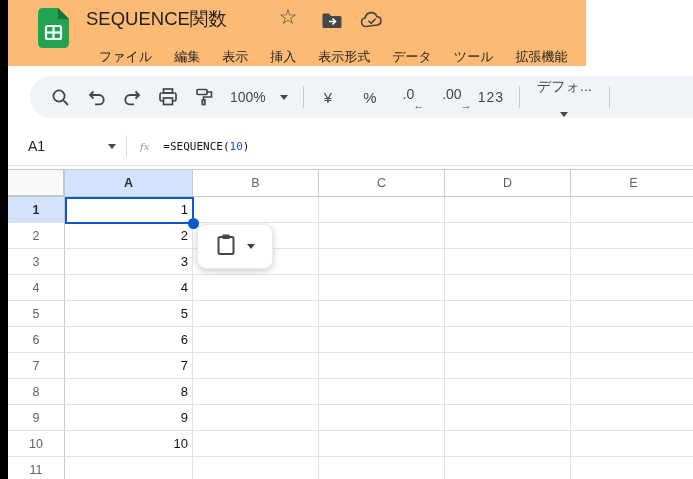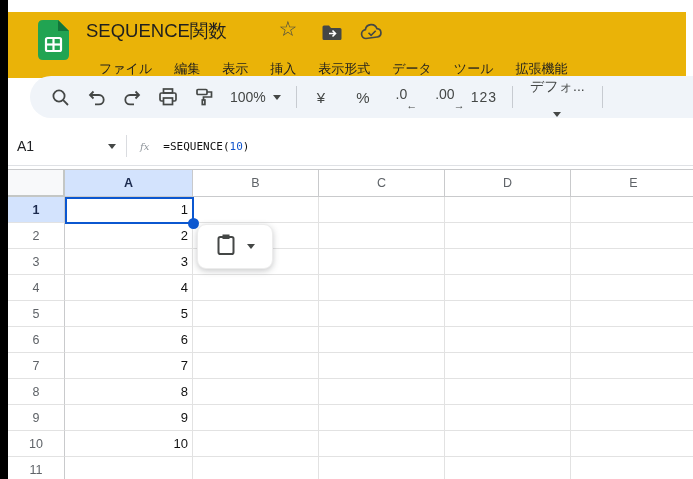--- a/index.html
+++ b/index.html
@@ -3,52 +3,52 @@
 <meta charset="utf-8">
 <style>
   * { margin:0; padding:0; box-sizing:border-box; }
   body { background:#e8e8e8; font-family:"Liberation Sans", sans-serif; }
   .screen { position:relative; width:693px; height:479px; background:#fff; overflow:hidden;
             font-family:"Liberation Sans", sans-serif; }
 
   .black-strip { position:absolute; left:0; top:0; width:8px; height:479px; background:#000; z-index:60; }
 
   
-  .titlebar { position:absolute; left:8px; top:12px; width:678px; height:66px; background:#eab308; }
+  .titlebar { position:absolute; left:8px; top:0; width:578px; height:66px; background:#fdba74; }
   .logo { position:absolute; left:30px; top:8px; }
   .doc-title { position:absolute; left:78px; top:6px; font-size:18.5px; color:#1f1f1f; }
   .tb-icon { position:absolute; top:8px; width:24px; height:24px; display:flex; align-items:center; justify-content:center; color:#444746; }
   .star-ic { left:268px; font-size:21px; top:5px; }
   .folder-ic { left:312px; }
   .cloud-ic { left:352px; }
 
   
   .menubar { position:absolute; left:80px; top:36px; height:26px; display:flex; align-items:center; }
   .menu-item { padding:2px 11px; font-size:13px; color:#1f1f1f; border-radius:6px; white-space:nowrap;margin-top:16px; }
 
   
   .toolbar { position:absolute; left:30px; top:76px; height:42px; width:680px; background:#f0f4f9;
              border-radius:21px 0 0 21px; display:flex; align-items:center; z-index:1; }
   .tbtn { min-width:36px; height:38px; display:flex; align-items:center; justify-content:center;
           color:#444746; border-radius:19px; }
   .tbtn svg { display:block; }
   .tdiv { width:1px; height:22px; background:#c7cbd1; margin:0 7px; }
-  .zoom-ctl { display:flex; align-items:center; gap:7px; padding:0 8px; color:#444746; font-size:14px; }
+  .zoom-ctl { display:flex; align-items:center; gap:14px; padding:0 8px; color:#444746; font-size:14px; }
   .caret { width:0; height:0; border-left:4.5px solid transparent; border-right:4.5px solid transparent;
            border-top:5px solid #444746; }
   .txt-btn { font-size:15px; color:#444746; padding:0 9px; }
   .dec-btn { position:relative; font-size:14px; color:#444746; padding:0 8px 6px 6px; font-weight:500;}
   .dec-btn .arr { position:absolute; font-size:11px; right:-2px; bottom:-3px; font-weight:400;}
   .fmt123 { font-size:14px; letter-spacing:1px; color:#444746; padding:0 8px; }
   .font-ctl { display:flex; align-items:center; gap:16px; padding:0 10px; color:#444746; font-size:14px; white-space:nowrap;flex-direction:column; }
 
   
   .formulabar { position:absolute; left:8px; top:127px; width:685px; height:39px; background:#fff;
                 border-bottom:1px solid #dfe1e5; display:flex; align-items:center; }
-  .namebox { display:flex; align-items:center; width:118px; padding-left:9px; }
+  .namebox { display:flex; align-items:center; width:118px; padding-left:20px; }
   .namebox .nb-text { font-size:14px; color:#202124; }
   .namebox .caret { margin-left:auto; margin-right:10px; }
   .fdiv { width:1px; height:22px; background:#dadce0; }
   .fx { font-family:"DejaVu Serif", serif; font-style:italic; font-size:10px; color:#8f959b;
         margin:0 14px 0 13px; }
   .formula { font-family:"DejaVu Sans Mono", monospace; font-size:11px; color:#111; }
   .formula .num { color:#1155cc; }
 
   
   .grid { position:absolute; left:8px; top:169px; width:685px; height:310px; overflow:hidden;

